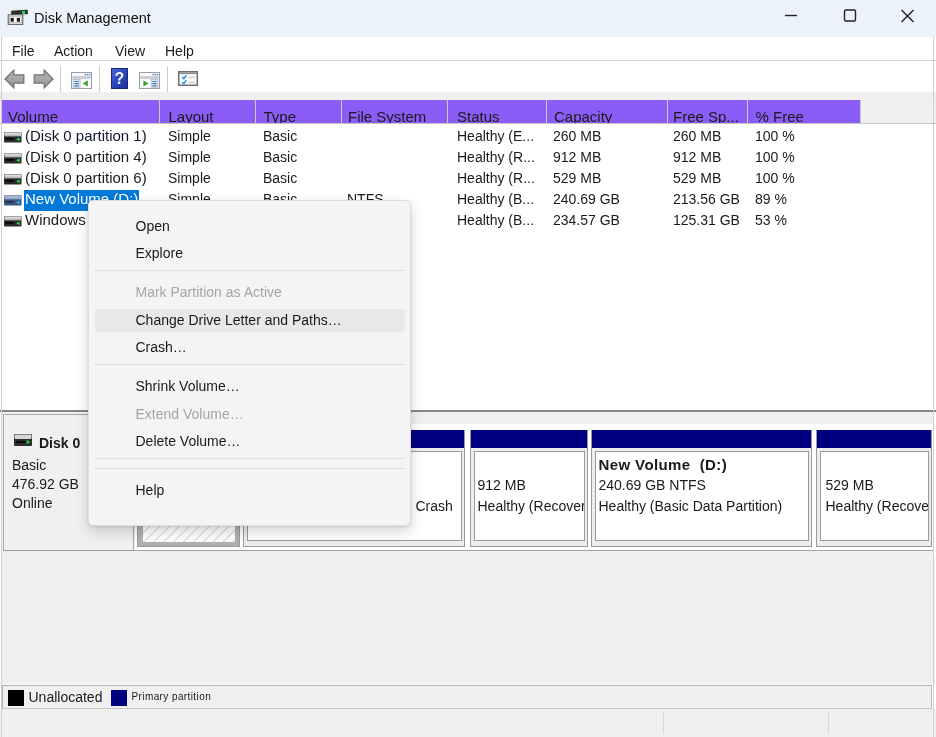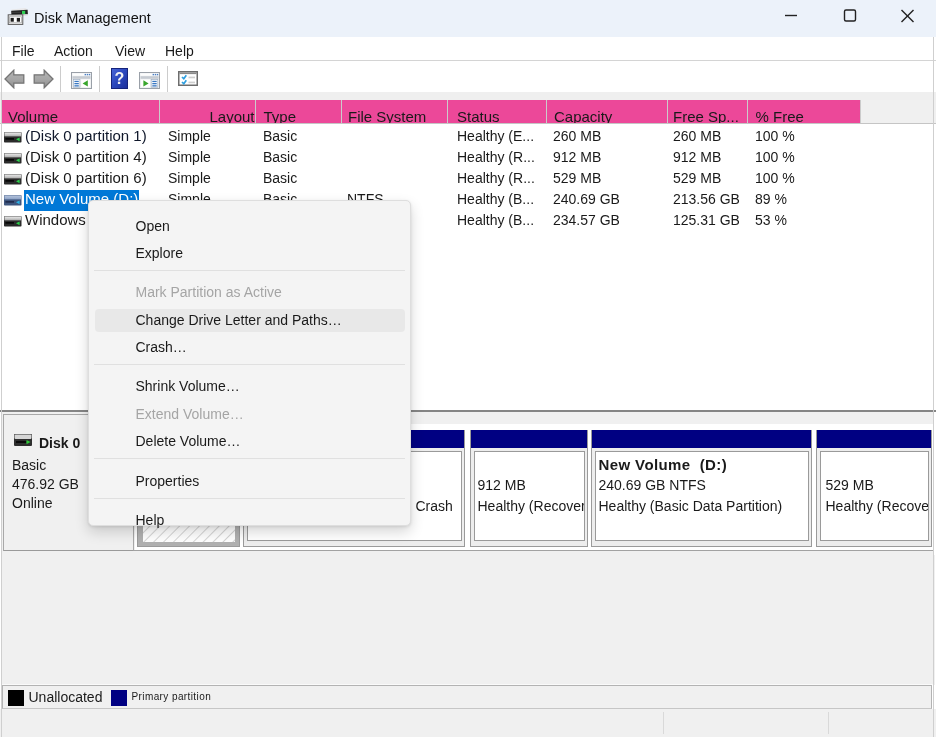--- a/index.html
+++ b/index.html
@@ -1,20 +1,20 @@
 <!DOCTYPE html>
 <html><head>
 <meta charset="utf-8">
 <style>
   * { margin:0; padding:0; box-sizing:border-box; }
   html,body { width:936px; height:737px; overflow:hidden; }
   body { font-family:"Liberation Sans", sans-serif; position:relative; background:#fff; color:#1a1a1a; }
   .abs { position:absolute; }
   .tb-sep { position:absolute; top:66px; width:1px; height:26px; background:#cccccc; }
-  .hcell { position:absolute; top:100px; height:23px; background:#ec4899; font-size:15px; color:#1a1a1a; line-height:33px; white-space:nowrap; overflow:hidden; border-right:1px solid #cbcbcb; }
+  .hcell { position:absolute; top:100px; height:23px; background:#8b5cf6; font-size:15px; color:#1a1a1a; line-height:33px; white-space:nowrap; overflow:hidden; border-right:1px solid #cbcbcb; }
   .row { position:absolute; height:21px; font-size:14px; line-height:18px; white-space:nowrap; }
   .rc { position:absolute; top:0; }
   .mi { position:relative; height:27.4px; line-height:27.4px; font-size:14px; padding-left:47px; color:#1a1a1a; white-space:nowrap; }
   .mi.dis { color:#a5a5a5; }
   .ptext b { font-size:15px; letter-spacing:0.4px; }
   .msep { height:1px; background:#e0e0e0; margin:2.5px 5px 8.5px 5px; }
   .pbox { position:absolute; top:429.5px; height:117px; border-left:1px solid #9a9a9a; border-right:1px solid #9a9a9a; border-bottom:1px solid #9a9a9a; background:#ededed; }
   .pnavy { position:absolute; left:0; right:0; top:0; height:18px; background:#000082; }
   .pcontent { position:absolute; left:2.5px; right:2.5px; top:21.5px; bottom:4.5px; background:#fff; border:1px solid #9a9a9a; overflow:hidden; }
   .ptext { position:absolute; left:3px; top:3px; font-size:14px; line-height:20.4px; white-space:nowrap; }
@@ -116,21 +116,21 @@
   <rect x="0.75" y="0.75" width="18.5" height="13.5" fill="#fff" stroke="#6d6d6d" stroke-width="1.5"></rect>
   <rect x="1.5" y="1.5" width="17" height="1.6" fill="#8a8a8a"></rect>
   <path d="M4 6 L5.8 7.8 L8.3 4.2" fill="none" stroke="#2e9fe0" stroke-width="1.7"></path>
   <path d="M4 11 L5.8 12.8 L8.3 9.2" fill="none" stroke="#2e9fe0" stroke-width="1.7"></path>
   <rect x="10.5" y="5.6" width="6.5" height="1.7" fill="#cfcfcf"></rect>
   <rect x="10.5" y="10.6" width="6.5" height="1.7" fill="#cfcfcf"></rect>
 </svg>
 
 <div class="abs" style="left:0;top:100px;width:936px;height:24px;background:#f0f0f0;border-bottom:1px solid #c5c5c5;"></div>
 <div class="hcell" style="left:2px;width:157.5px;padding-left:6px;">Volume</div>
-<div class="hcell" style="left:159.5px;width:96px;padding-left:9px;text-align:right;">Layout</div>
+<div class="hcell" style="left:159.5px;width:96px;padding-left:9px;">Layout</div>
 <div class="hcell" style="left:255.5px;width:86.5px;padding-left:8px;">Type</div>
 <div class="hcell" style="left:342px;width:106px;padding-left:6px;">File System</div>
 <div class="hcell" style="left:448px;width:99px;padding-left:9px;">Status</div>
 <div class="hcell" style="left:547px;width:121px;padding-left:7px;">Capacity</div>
 <div class="hcell" style="left:668px;width:79.5px;padding-left:5px;">Free Sp...</div>
 <div class="hcell" style="left:747.5px;width:113.5px;padding-left:8px;">% Free</div>
 
 <div id="rows">
     <div class="row" style="left:0;top:127px;width:936px;">
       <svg style="position:absolute;left:4px;top:4.5px" width="18" height="11" viewBox="0 0 18 11">
@@ -320,16 +320,15 @@
   <div class="mi">Explore</div>
   <div class="msep"></div>
   <div class="mi dis">Mark Partition as Active</div>
   <div class="mi"><div style="position:absolute;left:6px;right:5px;top:2.5px;bottom:2.5px;background:#e8e8e8;border-radius:4px;"></div><span style="position:relative;">Change Drive Letter and Paths…</span></div>
   <div class="mi">Crash…</div>
   <div class="msep"></div>
   <div class="mi">Shrink Volume…</div>
   <div class="mi dis">Extend Volume…</div>
   <div class="mi">Delete Volume…</div>
   <div class="msep"></div>
-  <div class="mi">Properties</div>
   <div class="msep"></div>
   <div class="mi">Help</div>
 </div>
 
 </body></html>

